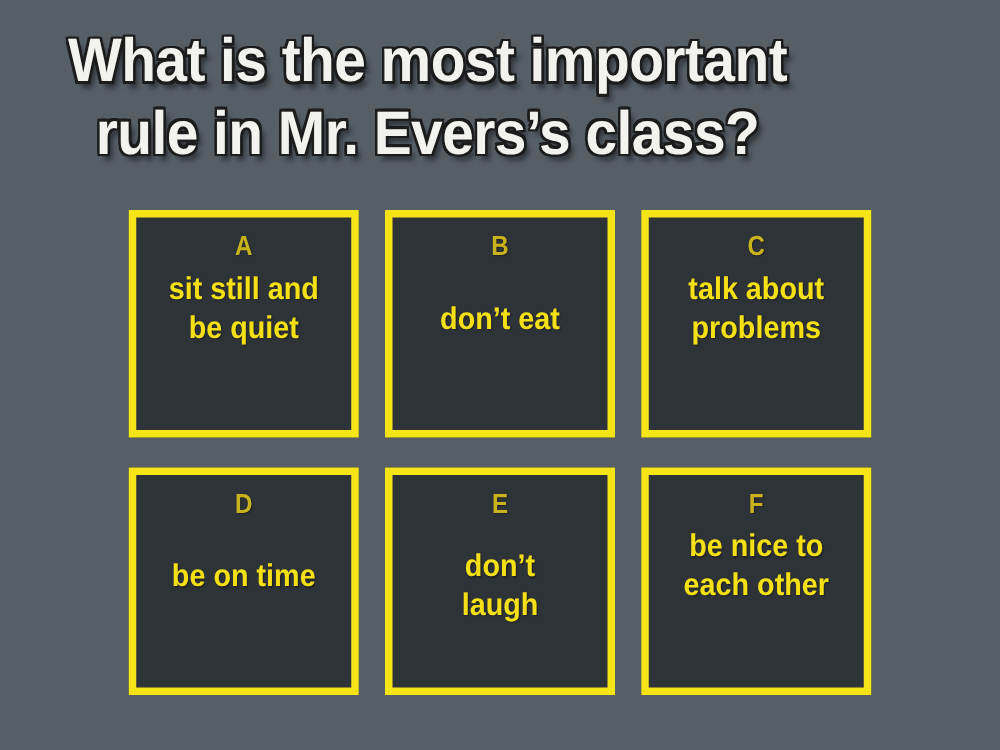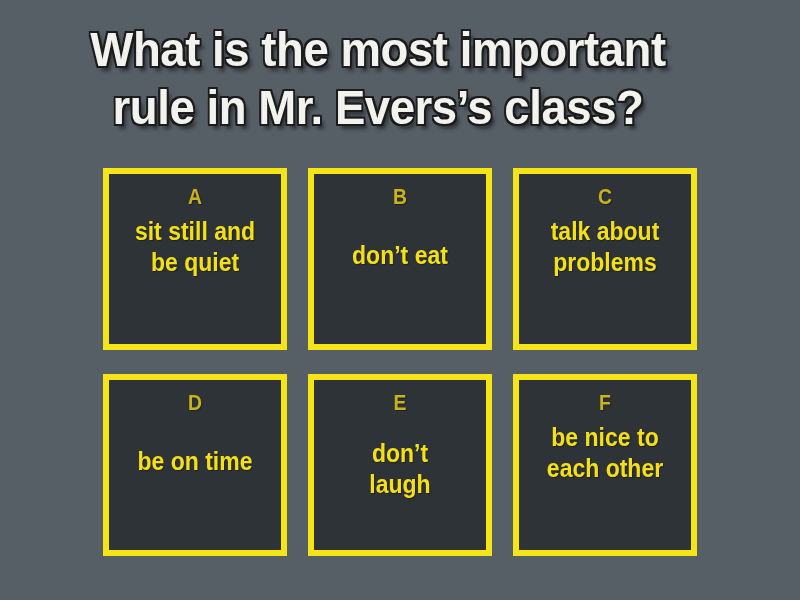--- a/index.html
+++ b/index.html
@@ -22,21 +22,20 @@
     box-sizing: border-box;
   }
 
   
   .title-block {
     position: absolute;
     left: 0;
     top: 20px;
     width: 684px;
     text-align: center;
-    margin-left: 36px;
   }
   .title-line {
     display: block;
     font-family: "Liberation Sans Narrow", "Liberation Sans", "DejaVu Sans Condensed", sans-serif;
     font-weight: bold;
     font-size: 49px;
     line-height: 58px;
     letter-spacing: -0.5px;
     color: #f2f2ef;
     transform: scaleX(0.93);

